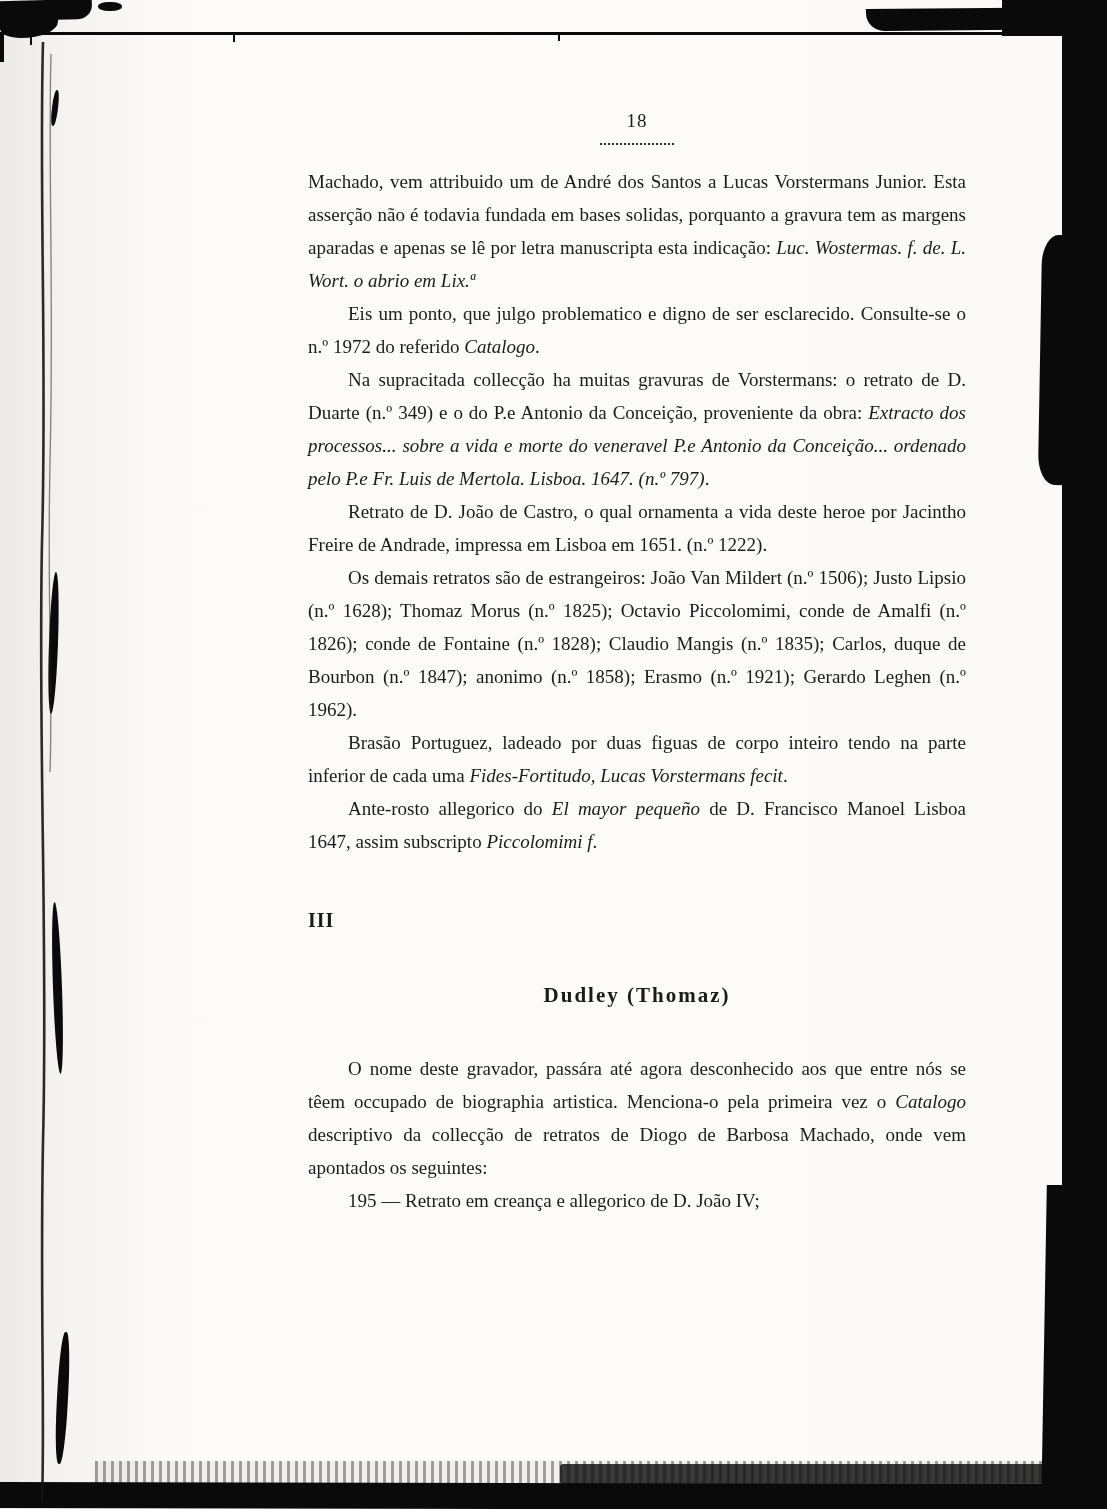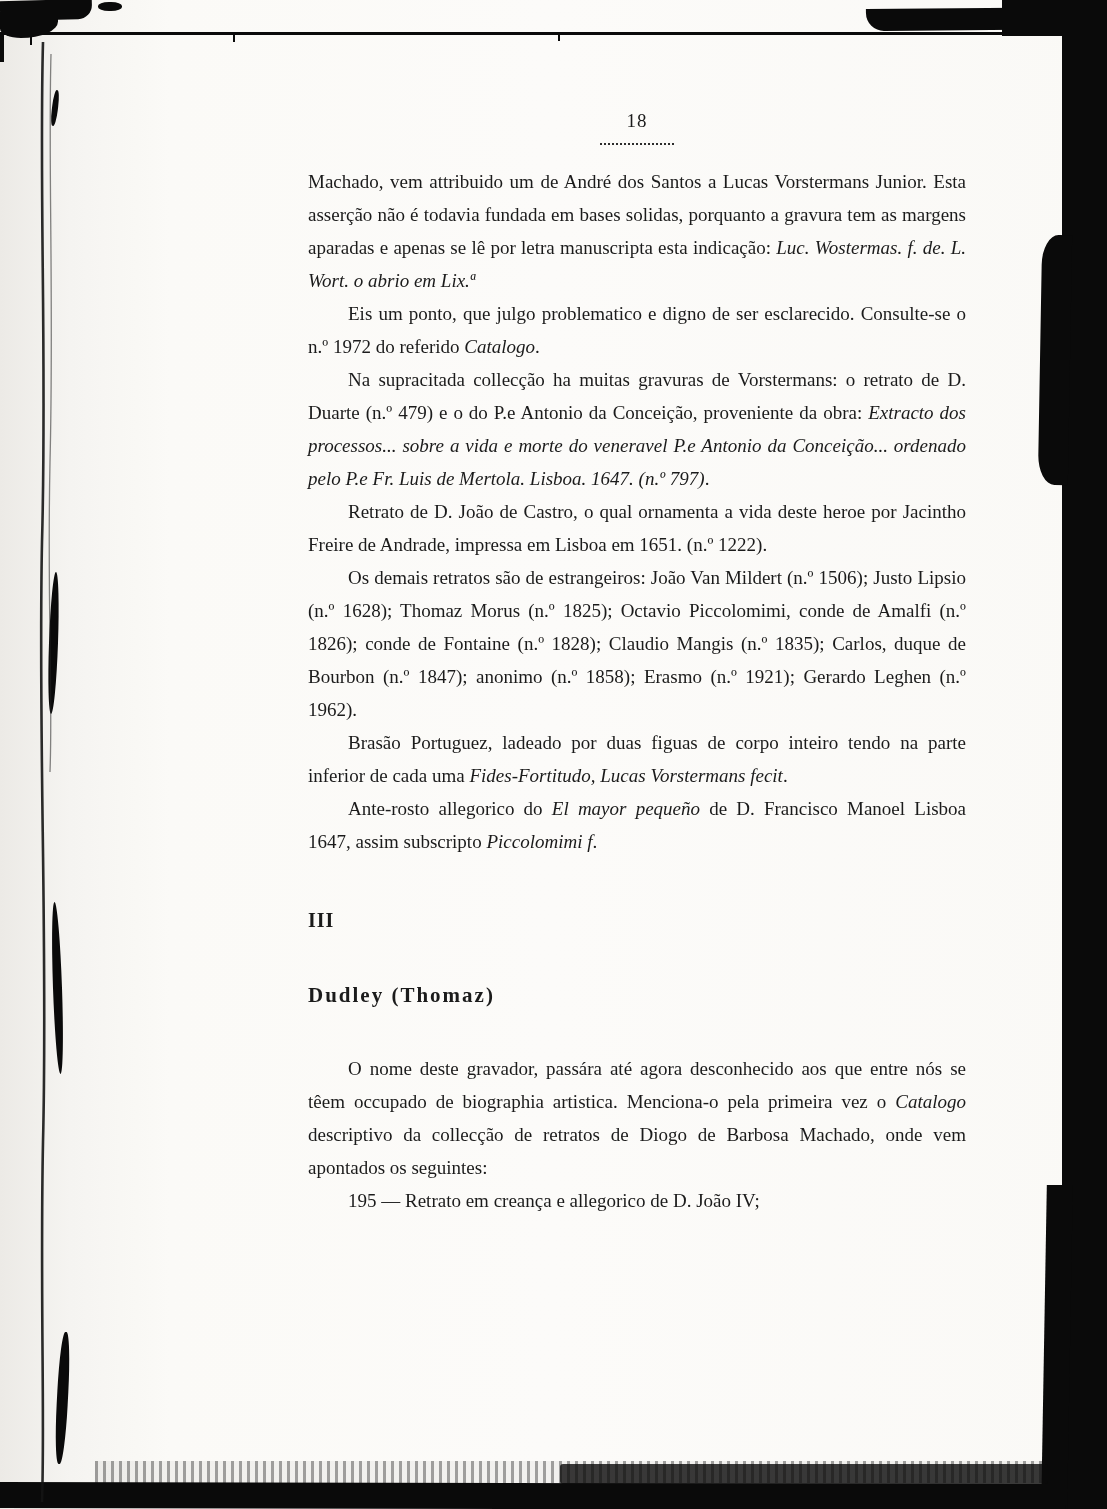--- a/index.html
+++ b/index.html
@@ -24,21 +24,21 @@
     font-size: 19px;
     line-height: 33px;
     text-align: justify;
   }
   .pagenum { text-align: center; font-size: 19px; letter-spacing: 1px; margin: 0 0 6px 0; }
   .rule { width: 74px; height: 0; margin: 0 auto 20px auto; border-bottom: 2px dotted #2c2c2c; }
   p.body-par { margin: 0; }
   p.indent { text-indent: 40px; }
   .it { font-style: italic; }
   .section-numeral { font-weight: bold; font-size: 20px; letter-spacing: 1px; margin: 46px 0 0 0; }
-  .section-heading { font-weight: bold; font-size: 21px; letter-spacing: 2px; margin: 42px 0 40px 0; }
+  .section-heading { text-align: center; font-weight: bold; font-size: 21px; letter-spacing: 2px; margin: 42px 0 40px 0; }
 
   
   .artifact { position: absolute; background: #0a0a0a; }
   .a-topline        { left: 0; top: 32px; width: 1064px; height: 3px; }
   .a-topline-corner { left: 0; top: 32px; width: 4px; height: 30px; }
   .a-tick1 { left: 30px;  top: 35px; width: 2px; height: 10px; }
   .a-tick2 { left: 233px; top: 35px; width: 2px; height: 7px; }
   .a-tick3 { left: 558px; top: 35px; width: 2px; height: 6px; }
   .a-tl1 { left: 0; top: 0; width: 92px; height: 20px; border-radius: 0 0 14px 4px; transform: rotate(-1.5deg); }
   .a-tl2 { left: 0; top: 12px; width: 58px; height: 26px; border-radius: 0 0 70% 40%; }
@@ -90,21 +90,21 @@
     <path d="M23 0 C 19 150, 27 320, 22 500 C 18 700, 28 900, 23 1100 C 20 1250, 25 1380, 22 1460" fill="none" stroke="#141414" stroke-width="2.6" opacity="0.9"></path>
     <path d="M31 12 C 28 120, 34 260, 30 420 C 27 560, 33 650, 30 730" fill="none" stroke="#222222" stroke-width="1.3" opacity="0.55"></path>
   </svg>
 
   <div class="textblock">
     <div class="pagenum">18</div>
     <div class="rule"></div>
 
     <p class="body-par"><span>Machado, vem attribuido um de André dos Santos a Lucas Vorstermans Junior. Esta asserção não é todavia fundada em bases solidas, porquanto a gravura tem as margens aparadas e apenas se lê por letra manuscripta esta indicação: </span><span class="it">Luc. Wostermas. f. de. L. Wort. o abrio em Lix.ª</span></p>
     <p class="body-par indent"><span>Eis um ponto, que julgo problematico e digno de ser esclarecido. Consulte-se o n.º 1972 do referido </span><span class="it">Catalogo</span><span>.</span></p>
-    <p class="body-par indent"><span>Na supracitada collecção ha muitas gravuras de Vorstermans: o retrato de D. Duarte (n.º 479) e o do P.e Antonio da Conceição, proveniente da obra: </span><span class="it">Extracto dos processos... sobre a vida e morte do veneravel P.e Antonio da Conceição... ordenado pelo P.e Fr. Luis de Mertola. Lisboa. 1647. (n.º 797)</span><span>.</span></p>
+    <p class="body-par indent"><span>Na supracitada collecção ha muitas gravuras de Vorstermans: o retrato de D. Duarte (n.º 349) e o do P.e Antonio da Conceição, proveniente da obra: </span><span class="it">Extracto dos processos... sobre a vida e morte do veneravel P.e Antonio da Conceição... ordenado pelo P.e Fr. Luis de Mertola. Lisboa. 1647. (n.º 797)</span><span>.</span></p>
     <p class="body-par indent"><span>Retrato de D. João de Castro, o qual ornamenta a vida deste heroe por Jacintho Freire de Andrade, impressa em Lisboa em 1651. (n.º 1222).</span></p>
     <p class="body-par indent"><span>Os demais retratos são de estrangeiros: João Van Mildert (n.º 1506); Justo Lipsio (n.º 1628); Thomaz Morus (n.º 1825); Octavio Piccolomimi, conde de Amalfi (n.º 1826); conde de Fontaine (n.º 1828); Claudio Mangis (n.º 1835); Carlos, duque de Bourbon (n.º 1847); anonimo (n.º 1858); Erasmo (n.º 1921); Gerardo Leghen (n.º 1962).</span></p>
     <p class="body-par indent"><span>Brasão Portuguez, ladeado por duas figuas de corpo inteiro tendo na parte inferior de cada uma </span><span class="it">Fides-Fortitudo, Lucas Vorstermans fecit</span><span>.</span></p>
     <p class="body-par indent"><span>Ante-rosto allegorico do </span><span class="it">El mayor pequeño</span><span> de D. Francisco Manoel Lisboa 1647, assim subscripto </span><span class="it">Piccolomimi f</span><span>.</span></p>
 
     <div class="section-numeral">III</div>
     <div class="section-heading">Dudley (Thomaz)</div>
 
     <p class="body-par indent"><span>O nome deste gravador, passára até agora desconhecido aos que entre nós se têem occupado de biographia artistica. Menciona-o pela primeira vez o </span><span class="it">Catalogo</span><span> descriptivo da collecção de retratos de Diogo de Barbosa Machado, onde vem apontados os seguintes:</span></p>
     <p class="body-par indent"><span>195 — Retrato em creança e allegorico de D. João IV;</span></p>

